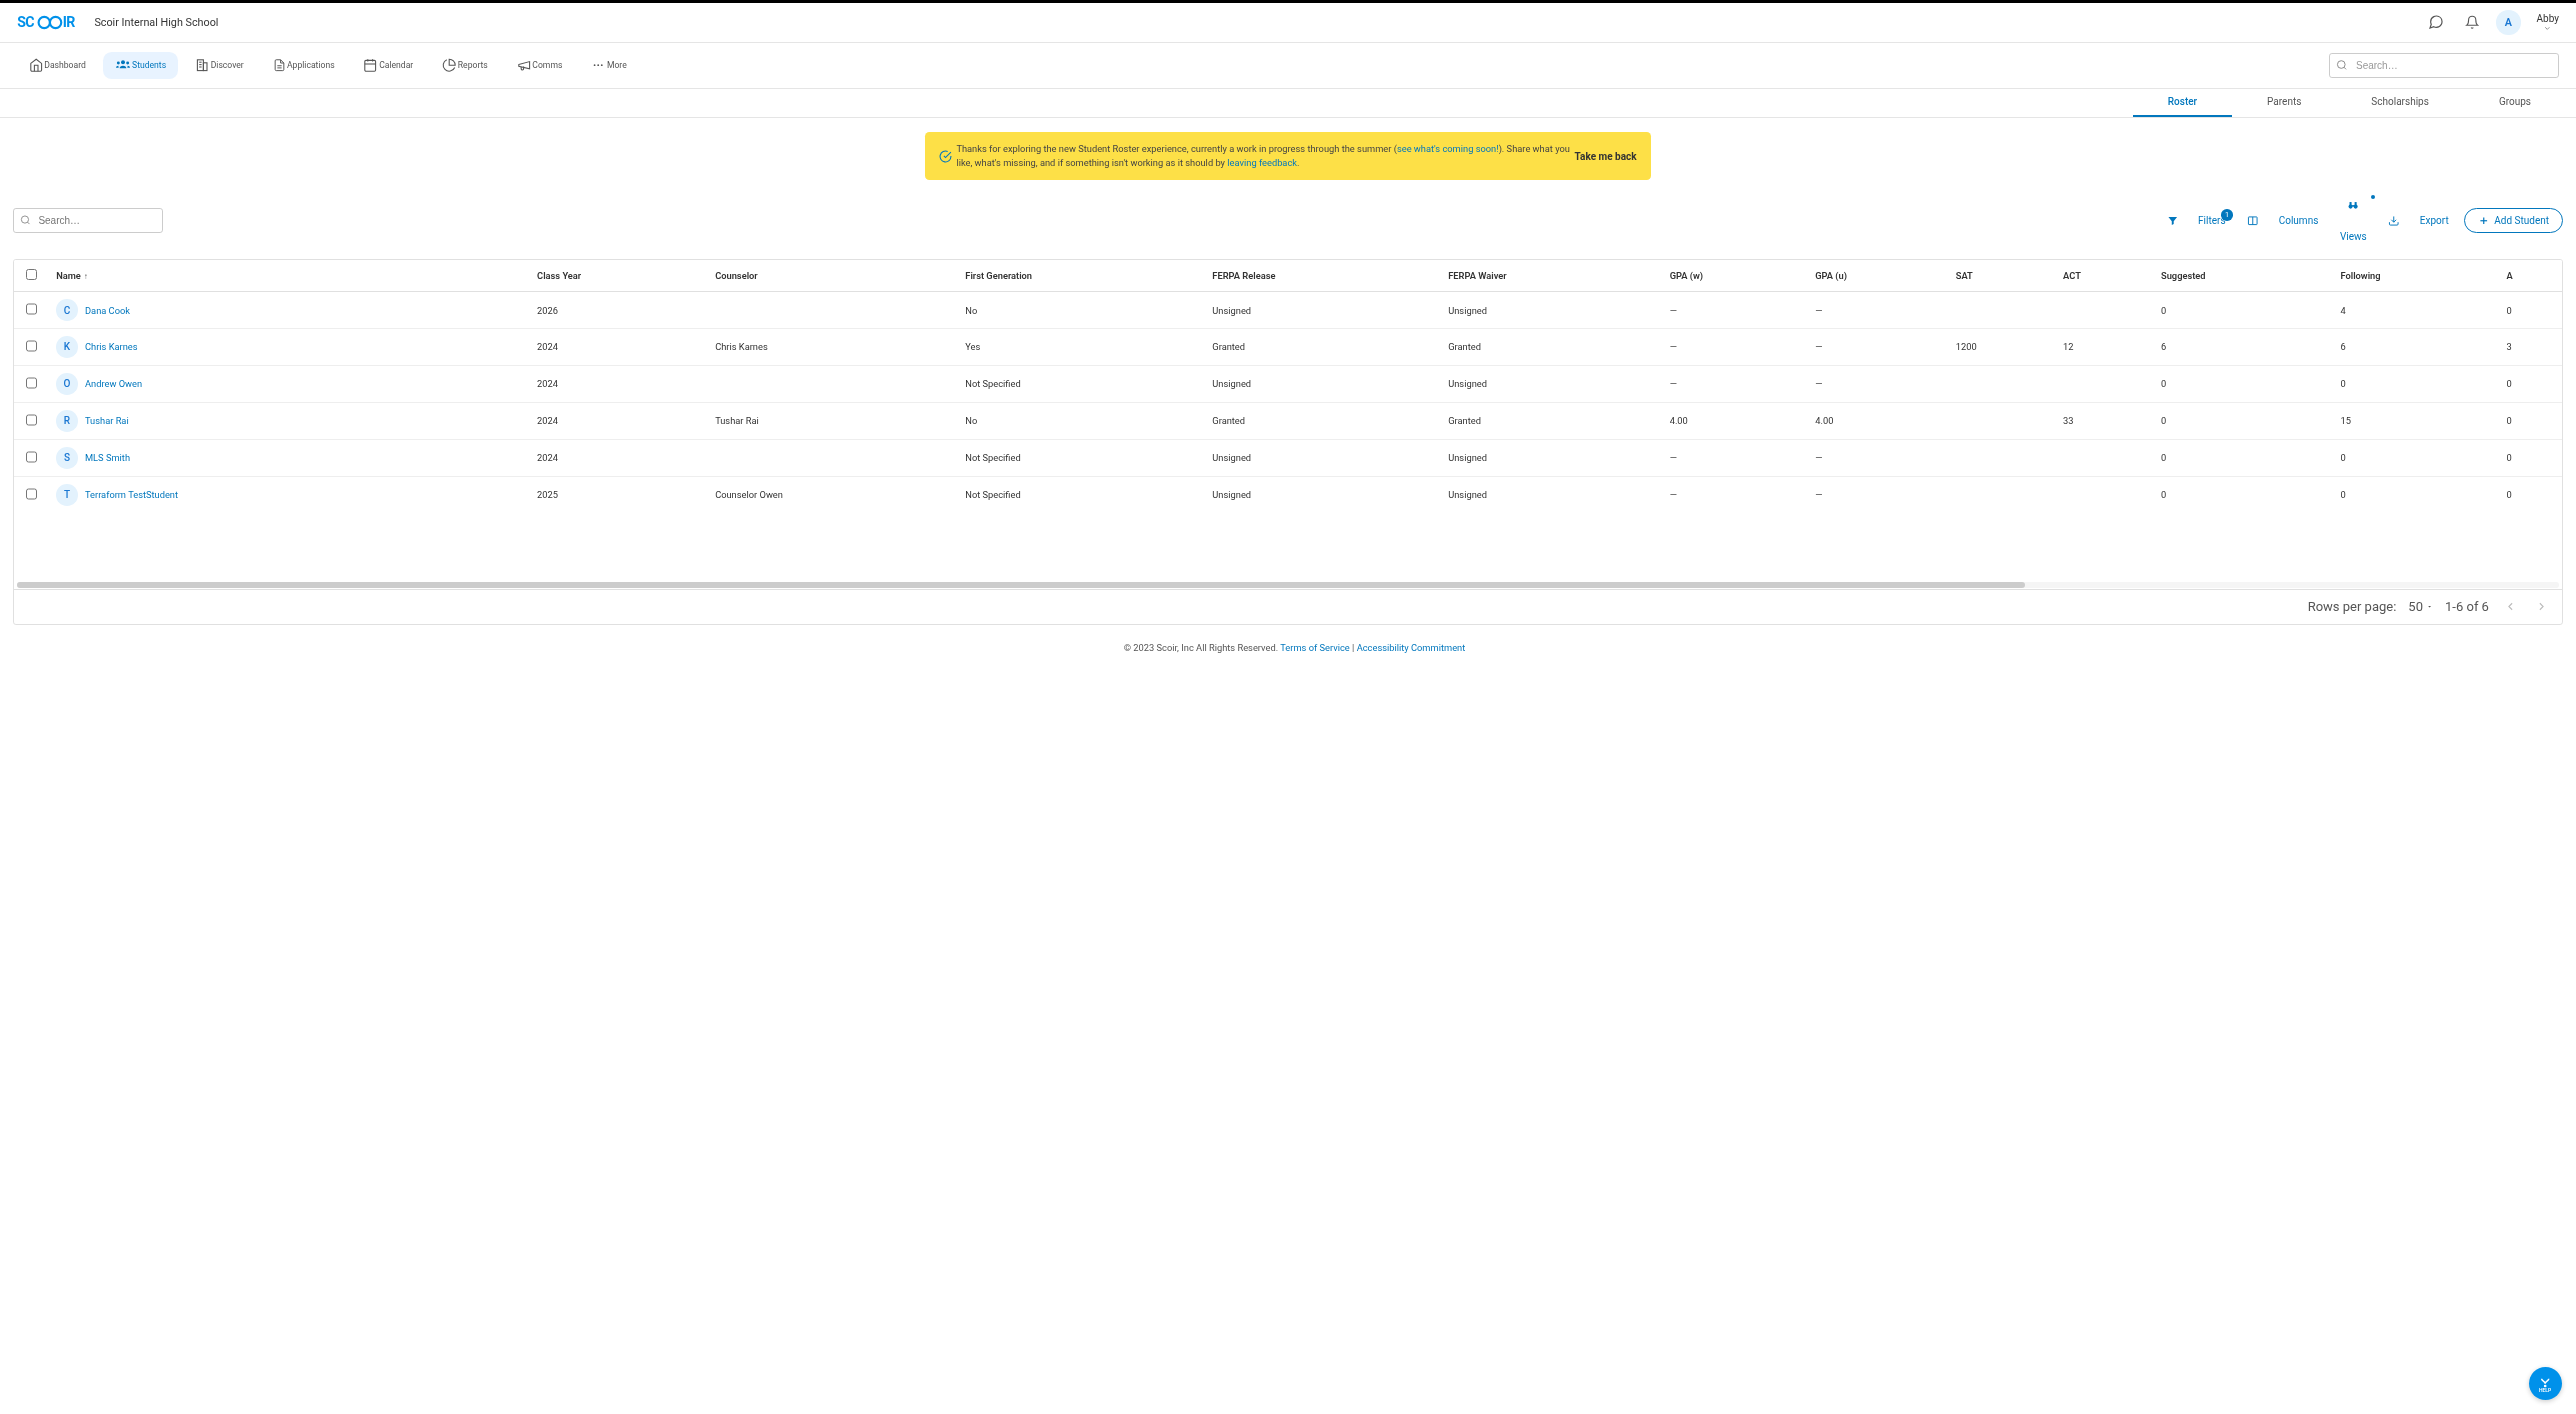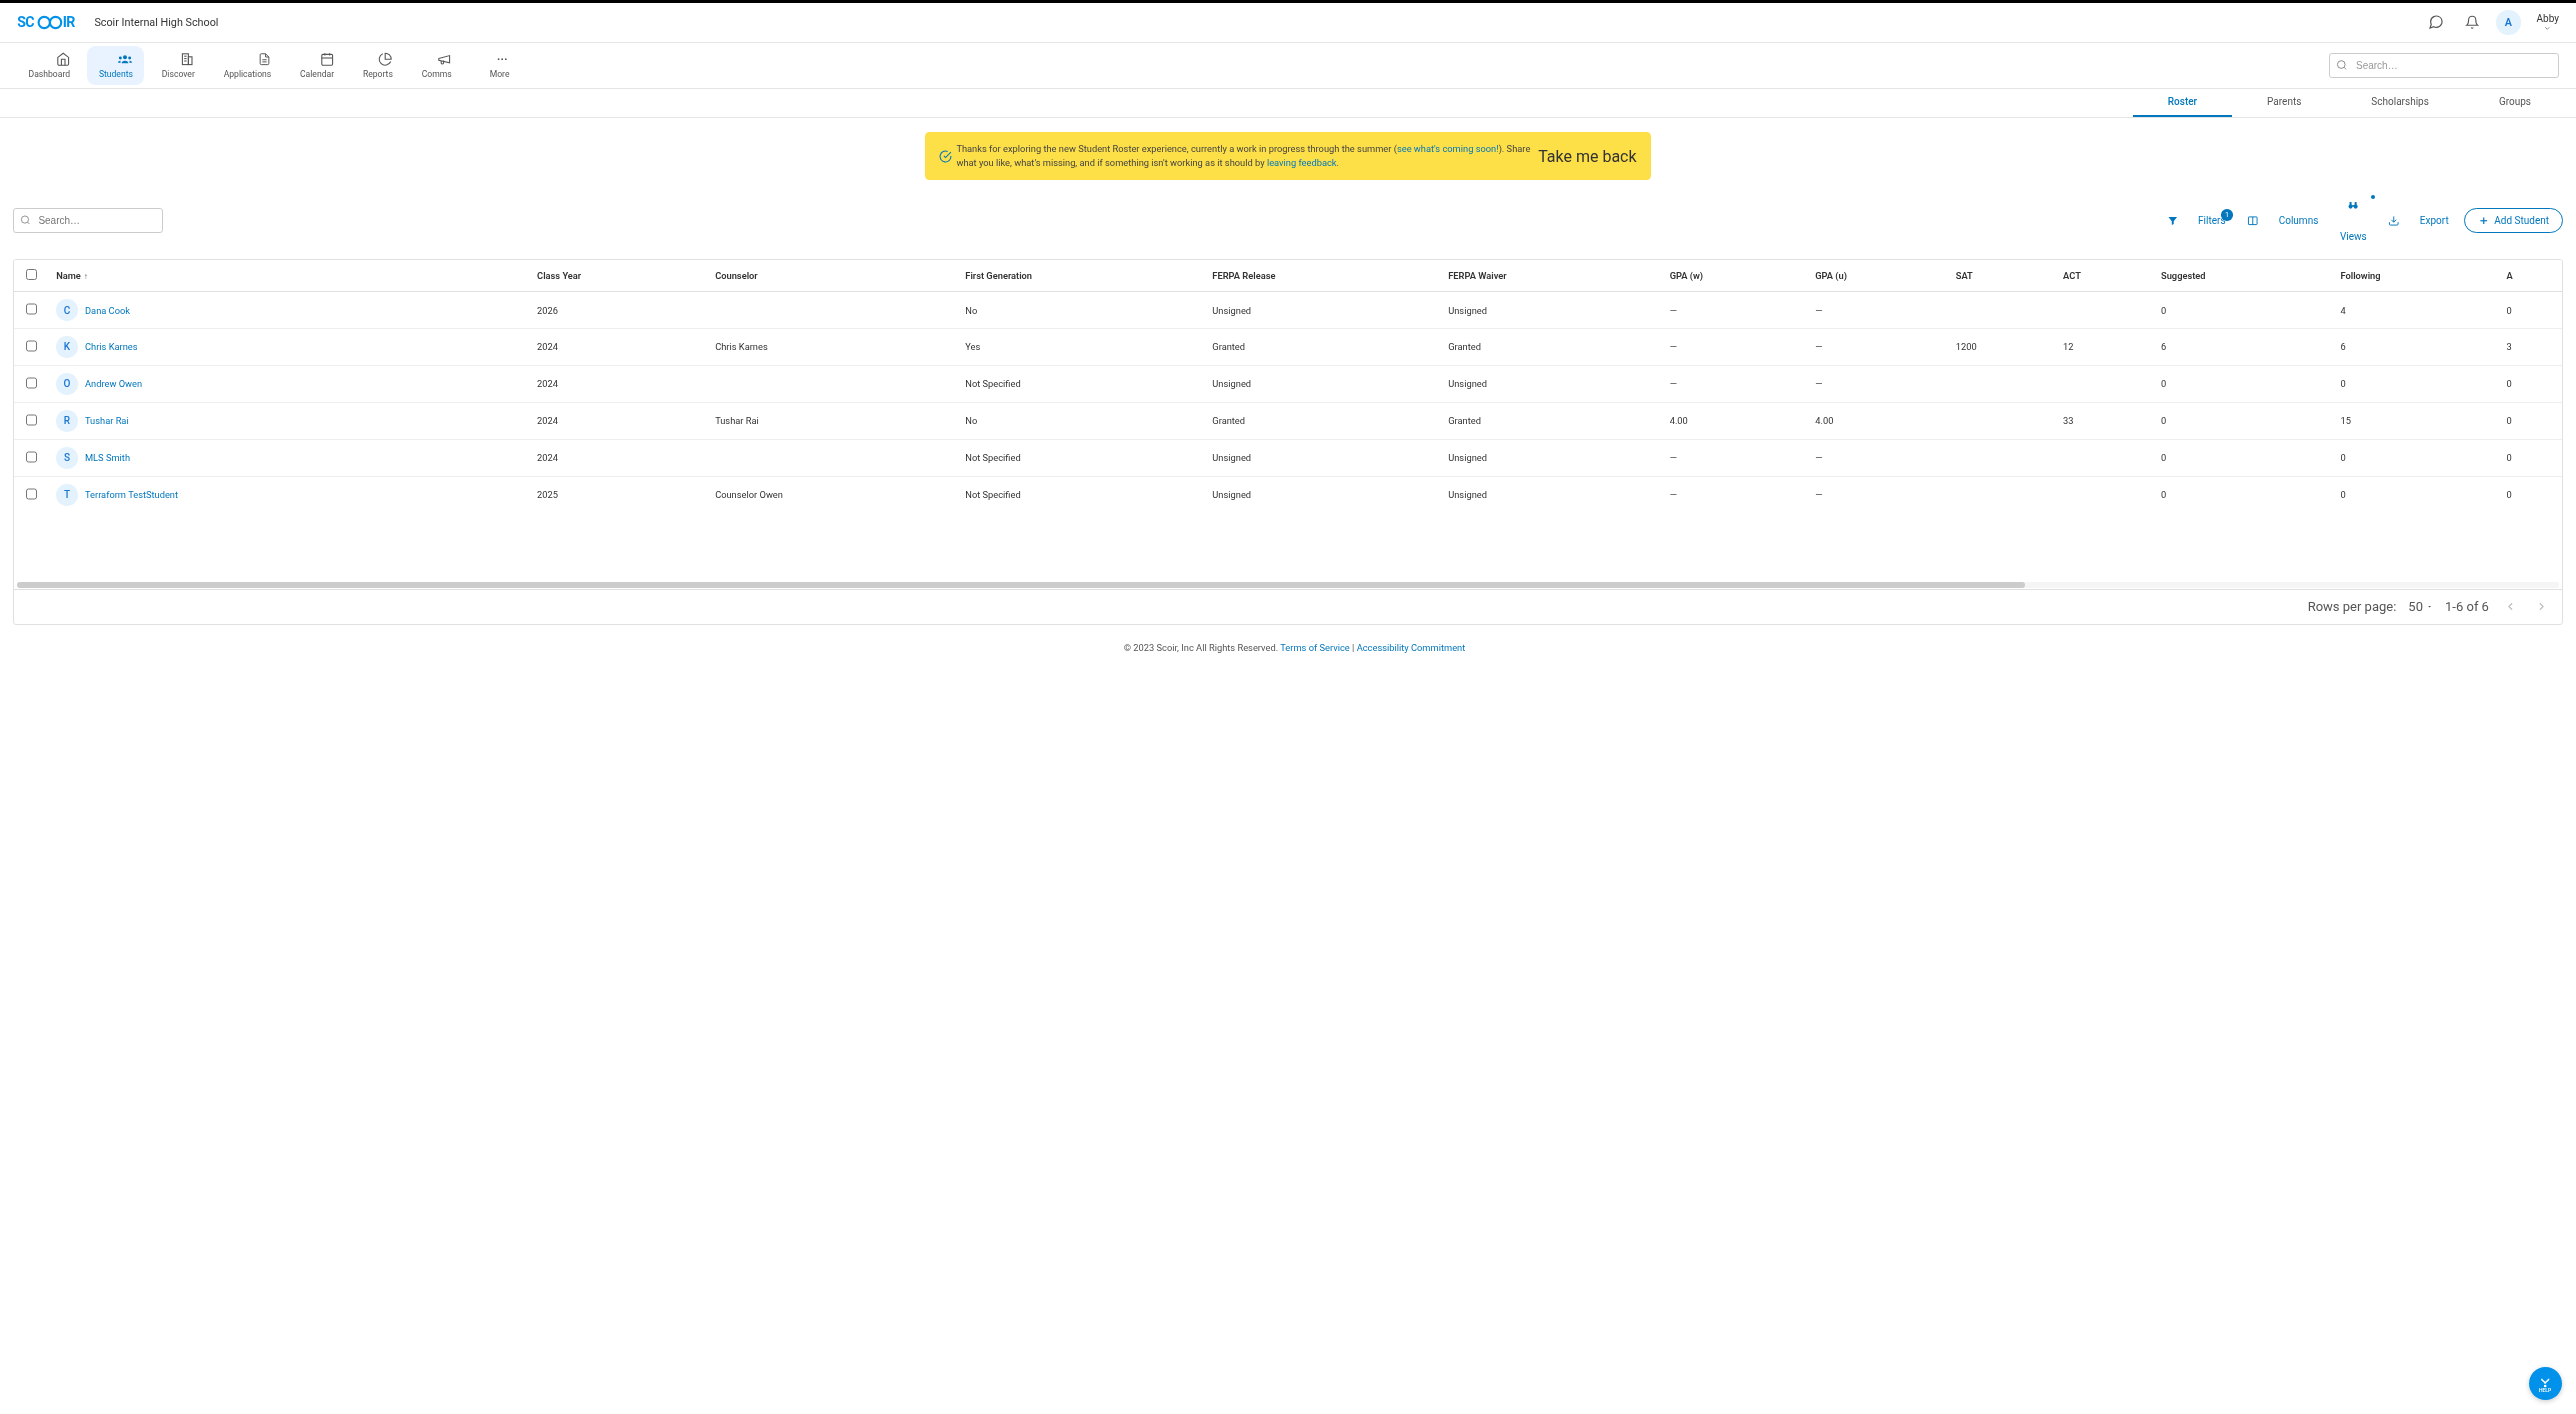--- a/index.html
+++ b/index.html
@@ -9,37 +9,37 @@
 .logo { color: #0091ea; font-weight: 700; font-size: 16px; letter-spacing: -0.7px; margin-right: 14.4px; display: flex; align-items: center; }
 .logo-icon { display: inline-flex; align-items: center; }
 .school-name { font-size: 10.8px; color: #333; }
 .header-right { margin-left: auto; display: flex; align-items: center; gap: 13px; }
 .icon-btn { width: 23px; height: 23px; display: flex; align-items: center; justify-content: center; cursor: pointer; color: #555; }
 .avatar-circle { width: 24.4px; height: 24.4px; border-radius: 50%; background: #e3f2fd; color: #1976d2; display: flex; align-items: center; justify-content: center; font-weight: 600; font-size: 10.8px; }
 .user-name { font-size: 10px; color: #333; margin-left: 2.9px; }
 .chevron { margin-left: 2.9px; color: #666; }
 .nav-row { height: 46px; display: flex; align-items: center; padding: 0 17px; border-bottom: 0.7px solid #e5e5e5; }
 .nav-items { display: flex; gap: 5.8px; }
-.nav-item { display: flex; flex-direction: column; align-items: flex-end; justify-content: center; padding: 5.8px 11.5px; border-radius: 8.6px; cursor: pointer; color: #555; gap: 1.4px; min-width: 52px; }
+.nav-item { display: flex; flex-direction: row; align-items: center; justify-content: center; padding: 5.8px 11.5px; border-radius: 8.6px; cursor: pointer; color: #555; gap: 1.4px; min-width: 52px; }
 .nav-item.active { background: #e8f3ff; color: #0277bd; }
 .nav-item-icon { height: 16px; display: flex; align-items: center; justify-content: center; }
 .nav-item-label { font-size: 8.6px; }
 .search-wrap { margin-left: auto; position: relative; }
 .search-input { width: 230px; height: 24.4px; border: 0.7px solid #ccc; border-radius: 2.9px; padding: 0 8.6px 0 26px; font-size: 10px; }
 .search-input::placeholder { color: #999; }
 .search-icon-pos { position: absolute; left: 7.2px; top: 50%; transform: translateY(-50%); color: #888; }
 .subnav { height: 29px; display: flex; align-items: center; border-bottom: 0.7px solid #e5e5e5; padding: 0 10px; justify-content: flex-end; }
 .subtab { padding: 0 35px; height: 100%; display: flex; align-items: center; cursor: pointer; font-size: 10px; color: #555; border-bottom: 2.2px solid transparent; }
 .subtab.active { color: #0277bd; border-bottom-color: #0277bd; font-weight: 500; }
 .content { padding: 14.4px 13px 0 13px; }
 .banner { background: #fde047; border-radius: 4.3px; padding: 10px 14.4px; display: flex; align-items: center; gap: 4px; margin: 0 auto 14.4px auto; max-width: 726px; }
 .banner-icon { color: #0277bd; flex-shrink: 0; }
 .banner-text { font-size: 9.3px; color: #444; line-height: 1.5; flex: 1; }
 .banner-link { color: #0277bd; cursor: pointer; }
-.banner-action { color: #333; font-size: 16px; cursor: pointer; white-space: nowrap; margin-left: 0; }
+.banner-action { color: #333; font-size: 10px; cursor: pointer; white-space: nowrap; margin-left: 0; font-weight: bold; }
 .toolbar { display: flex; align-items: center; gap: 10px; margin-bottom: 13px; }
 .roster-search { position: relative; }
 .roster-search-input { width: 150px; height: 24.4px; border: 0.7px solid #ccc; border-radius: 2.9px; padding: 0 8.6px 0 24.4px; font-size: 10px; }
 .toolbar-spacer { flex: 1; }
 .toolbar-btn { display: flex; align-items: center; gap: 20px; color: #0277bd; font-size: 10px; cursor: pointer; padding: 4.3px 5.8px; position: relative; }
 .badge { position: absolute; top: -1.4px; right: -1.4px; background: #0277bd; color: #fff; border-radius: 50%; width: 11.5px; height: 11.5px; font-size: 7.2px; display: flex; align-items: center; justify-content: center; }
 .dot-indicator { position: absolute; top: 0; right: -2.9px; width: 4.3px; height: 4.3px; border-radius: 50%; background: #0277bd; }
 .add-btn { border: 1.1px solid #0277bd; border-radius: 14.4px; padding: 5.8px 13px; display: flex; align-items: center; gap: 4.3px; color: #0277bd; font-size: 10px; cursor: pointer; }
 .table-wrap { border: 0.7px solid #e0e0e0; border-radius: 2.9px; overflow: hidden; }
 .table-scroll { overflow-x: auto; }

